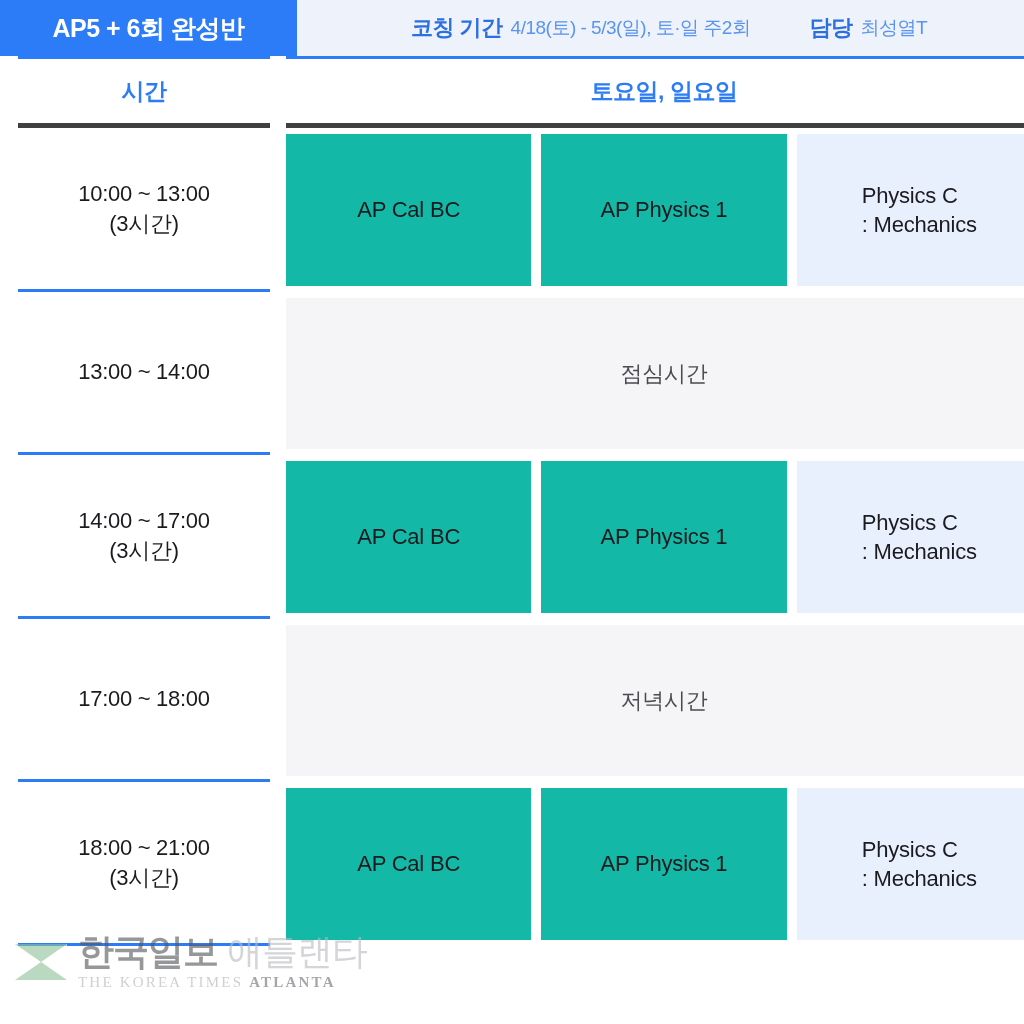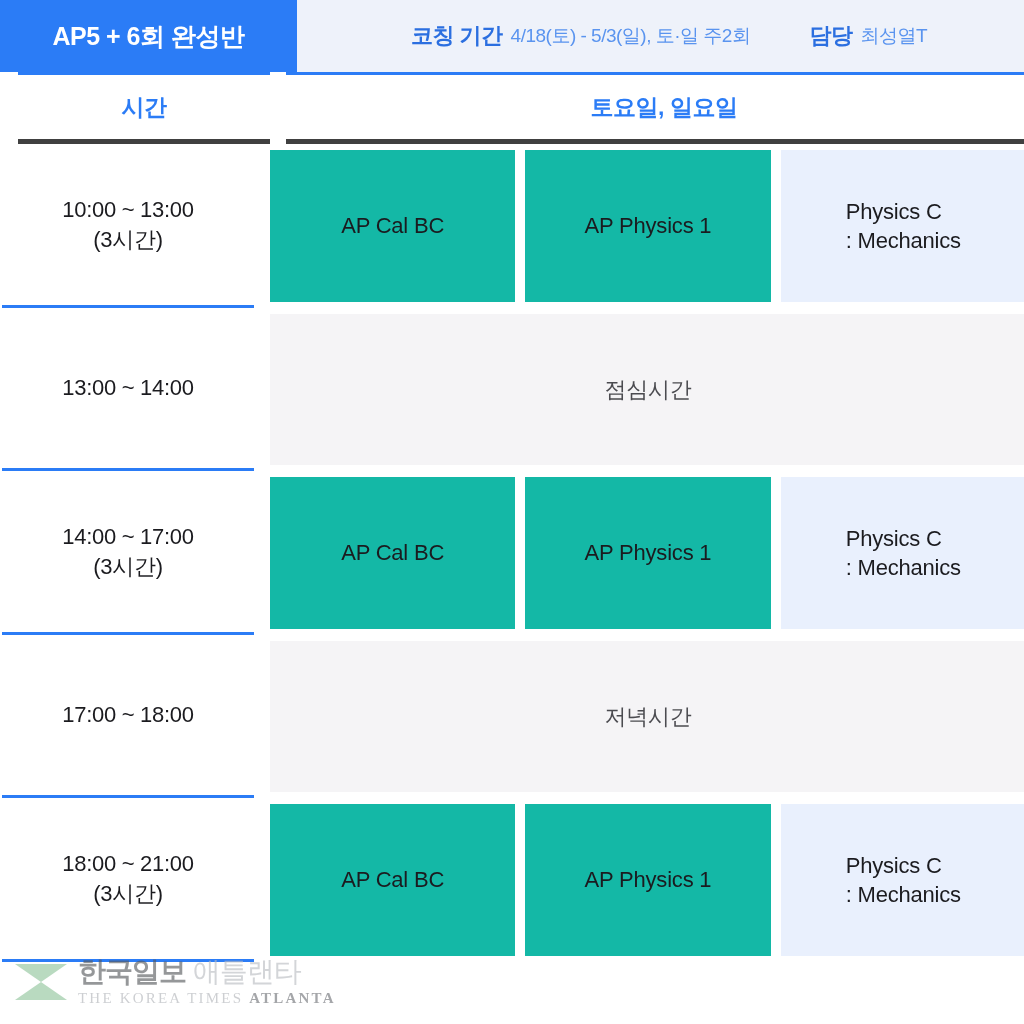--- a/index.html
+++ b/index.html
@@ -14,21 +14,21 @@
     font-family: "Liberation Sans", "DejaVu Sans", sans-serif;
     color: #1b1b1f;
     overflow: hidden;
     position: relative;
   }
 
   
   .topbar {
     display: flex;
     align-items: stretch;
-    height: 72px;
+    height: 56px;
     background: #eef2fa;
     width: 1024px;
   }
   .topbar-badge {
     width: 297px;
     background: #2b7cf6;
     color: #ffffff;
     font-size: 25px;
     font-weight: bold;
     letter-spacing: -0.5px;
@@ -93,21 +93,21 @@
     letter-spacing: -0.5px;
     box-sizing: border-box;
   }
   .head-cell-days { border-top-width: 3px; }
 
   
   .row {
     display: grid;
     grid-template-columns: 252px 756px;
     column-gap: 16px;
-    padding-left: 2px;
+    padding-left: 18px;
     box-sizing: border-box;
     width: 1024px;
   }
   .time-cell {
     display: flex;
     flex-direction: column;
     align-items: center;
     justify-content: center;
     border-bottom: 3px solid #2b7cf6;
     box-sizing: border-box;
@@ -168,21 +168,21 @@
     left: 14px;
     bottom: 18px;
     display: flex;
     align-items: center;
     gap: 10px;
     opacity: 0.62;
     pointer-events: none;
   }
   .wm-logo { width: 54px; height: 38px; flex: none; }
   .wm-text { display: flex; flex-direction: column; line-height: 1; }
-  .wm-ko { font-size: 28px; letter-spacing: -1px; }
+  .wm-ko { font-size: 36px; letter-spacing: -1px; }
   .wm-ko .k1 { color: #55585c; font-weight: bold; }
   .wm-ko .k2 { color: #b9bcc1; font-weight: normal; }
   .wm-en {
     font-family: "Liberation Serif", "DejaVu Serif", serif;
     font-size: 15px;
     letter-spacing: 2.2px;
     margin-top: 5px;
   }
   .wm-en .e1 { color: #b0b3b8; }
   .wm-en .e2 { color: #6e7075; font-weight: bold; }

